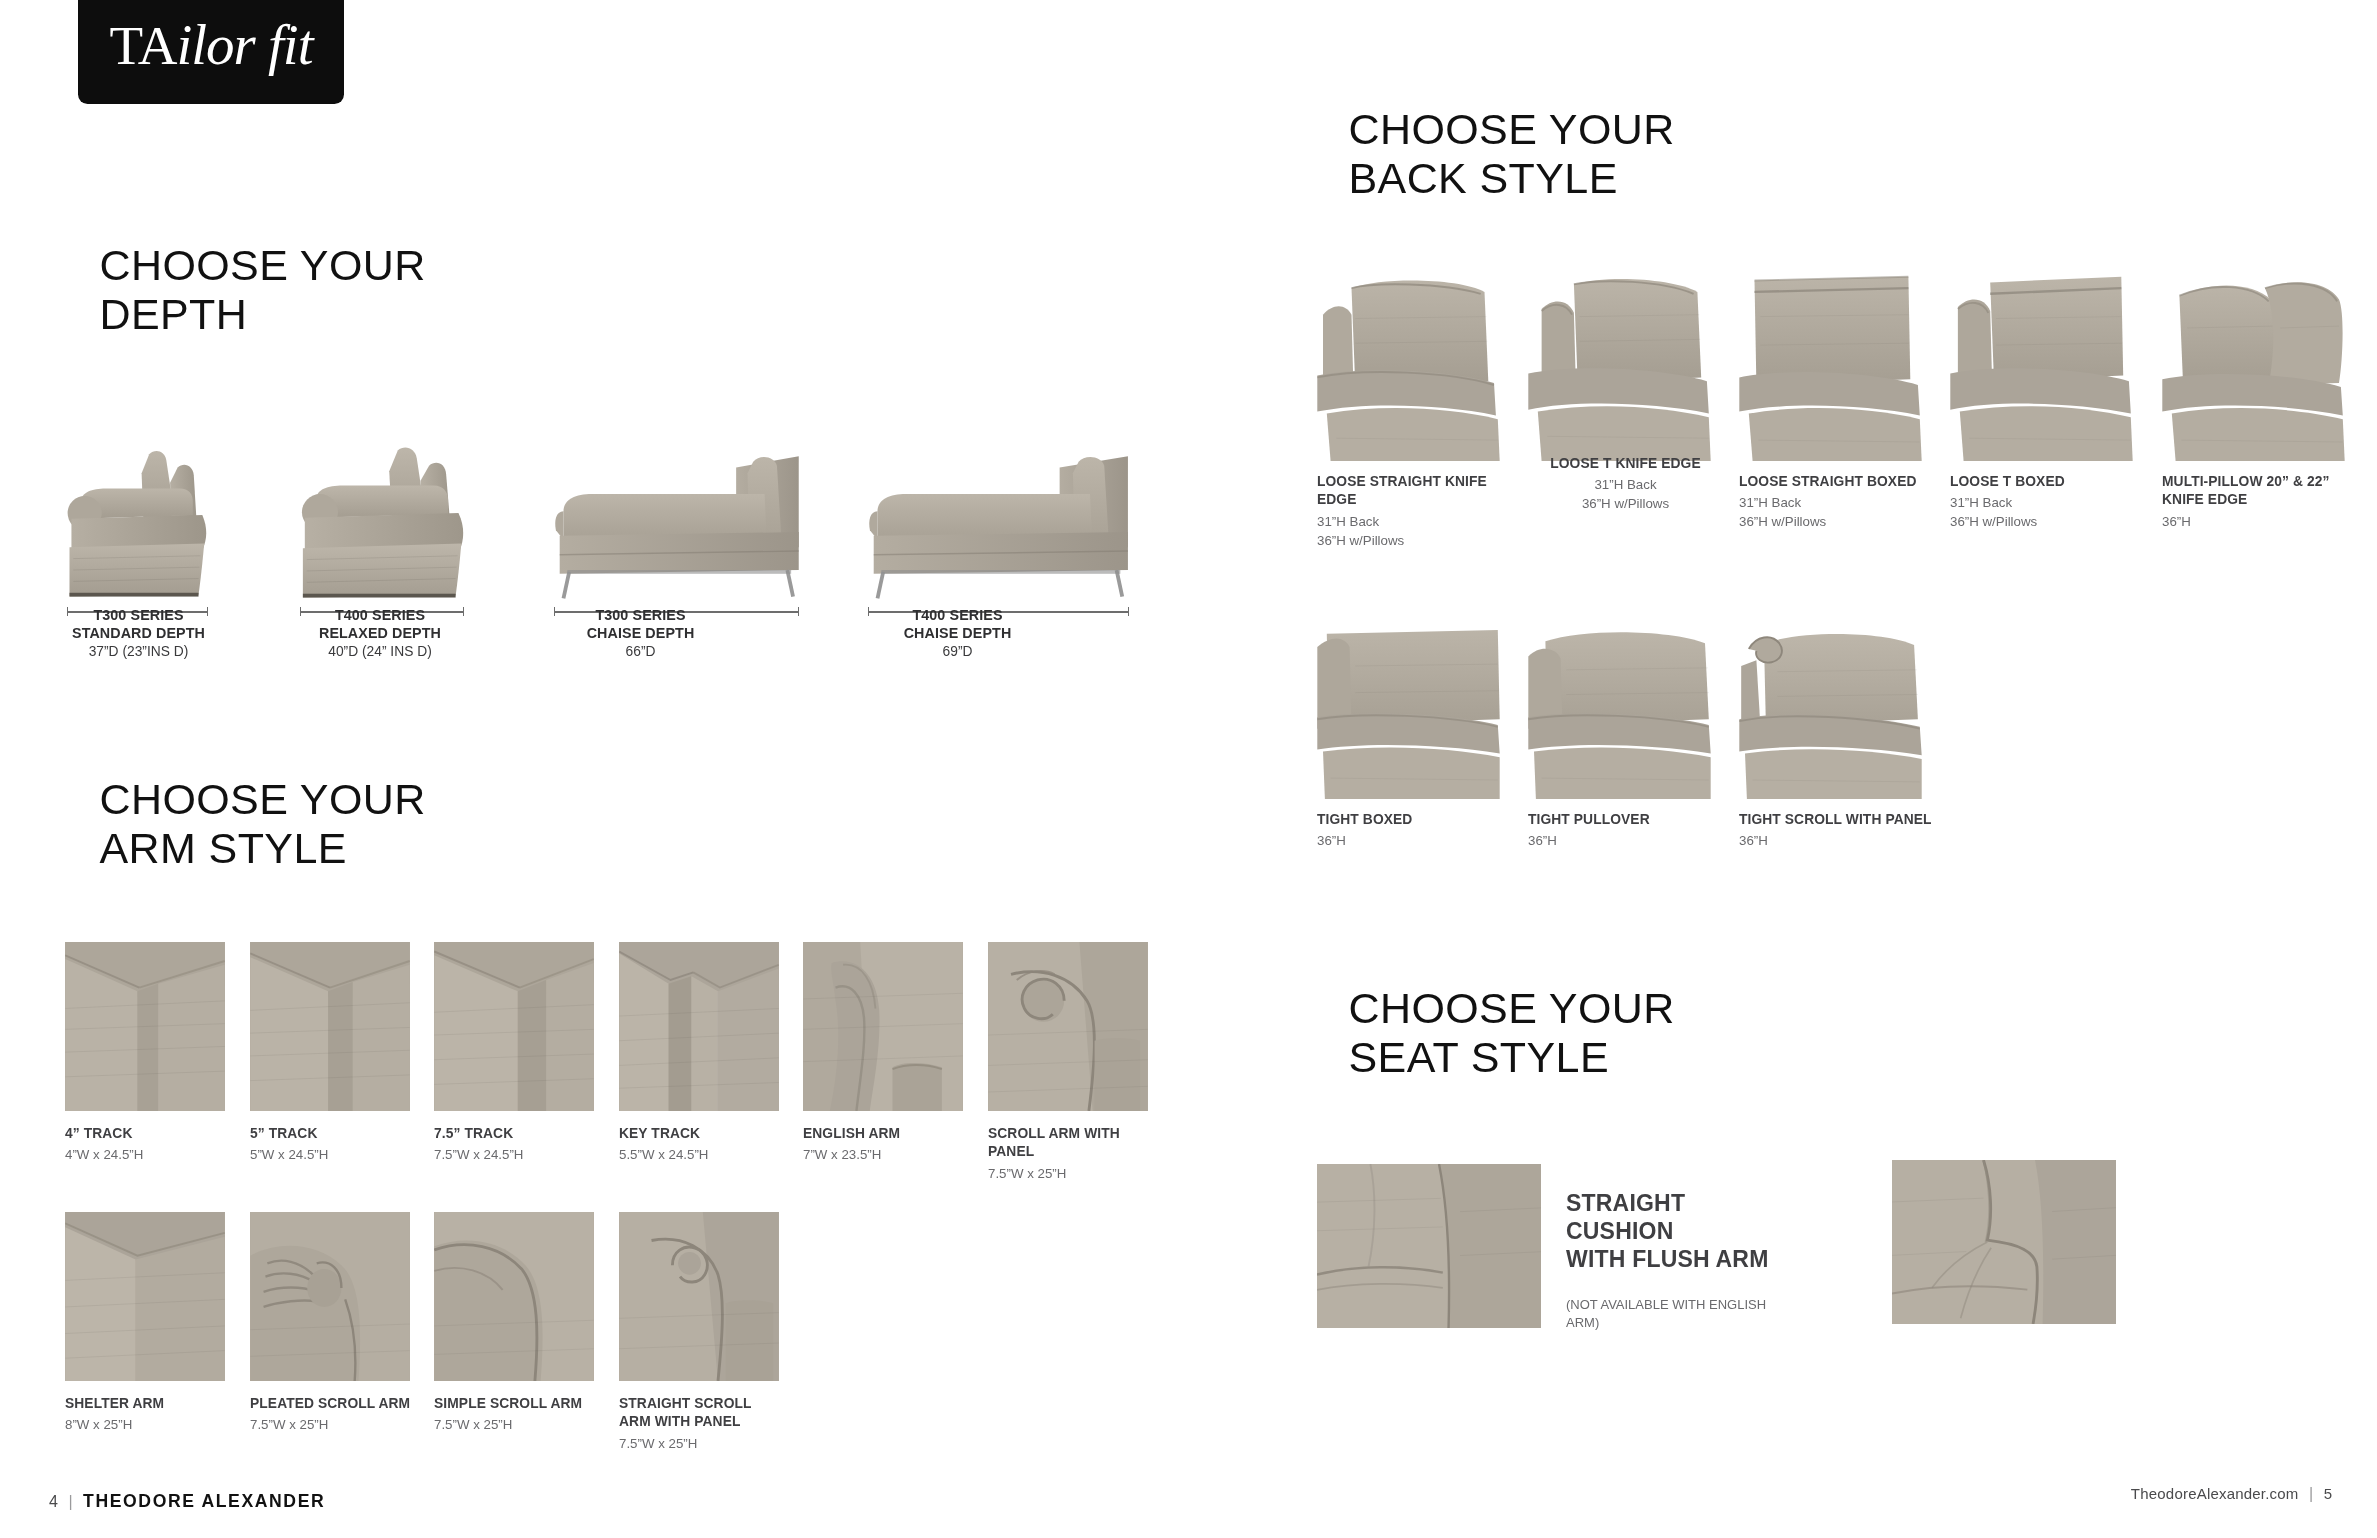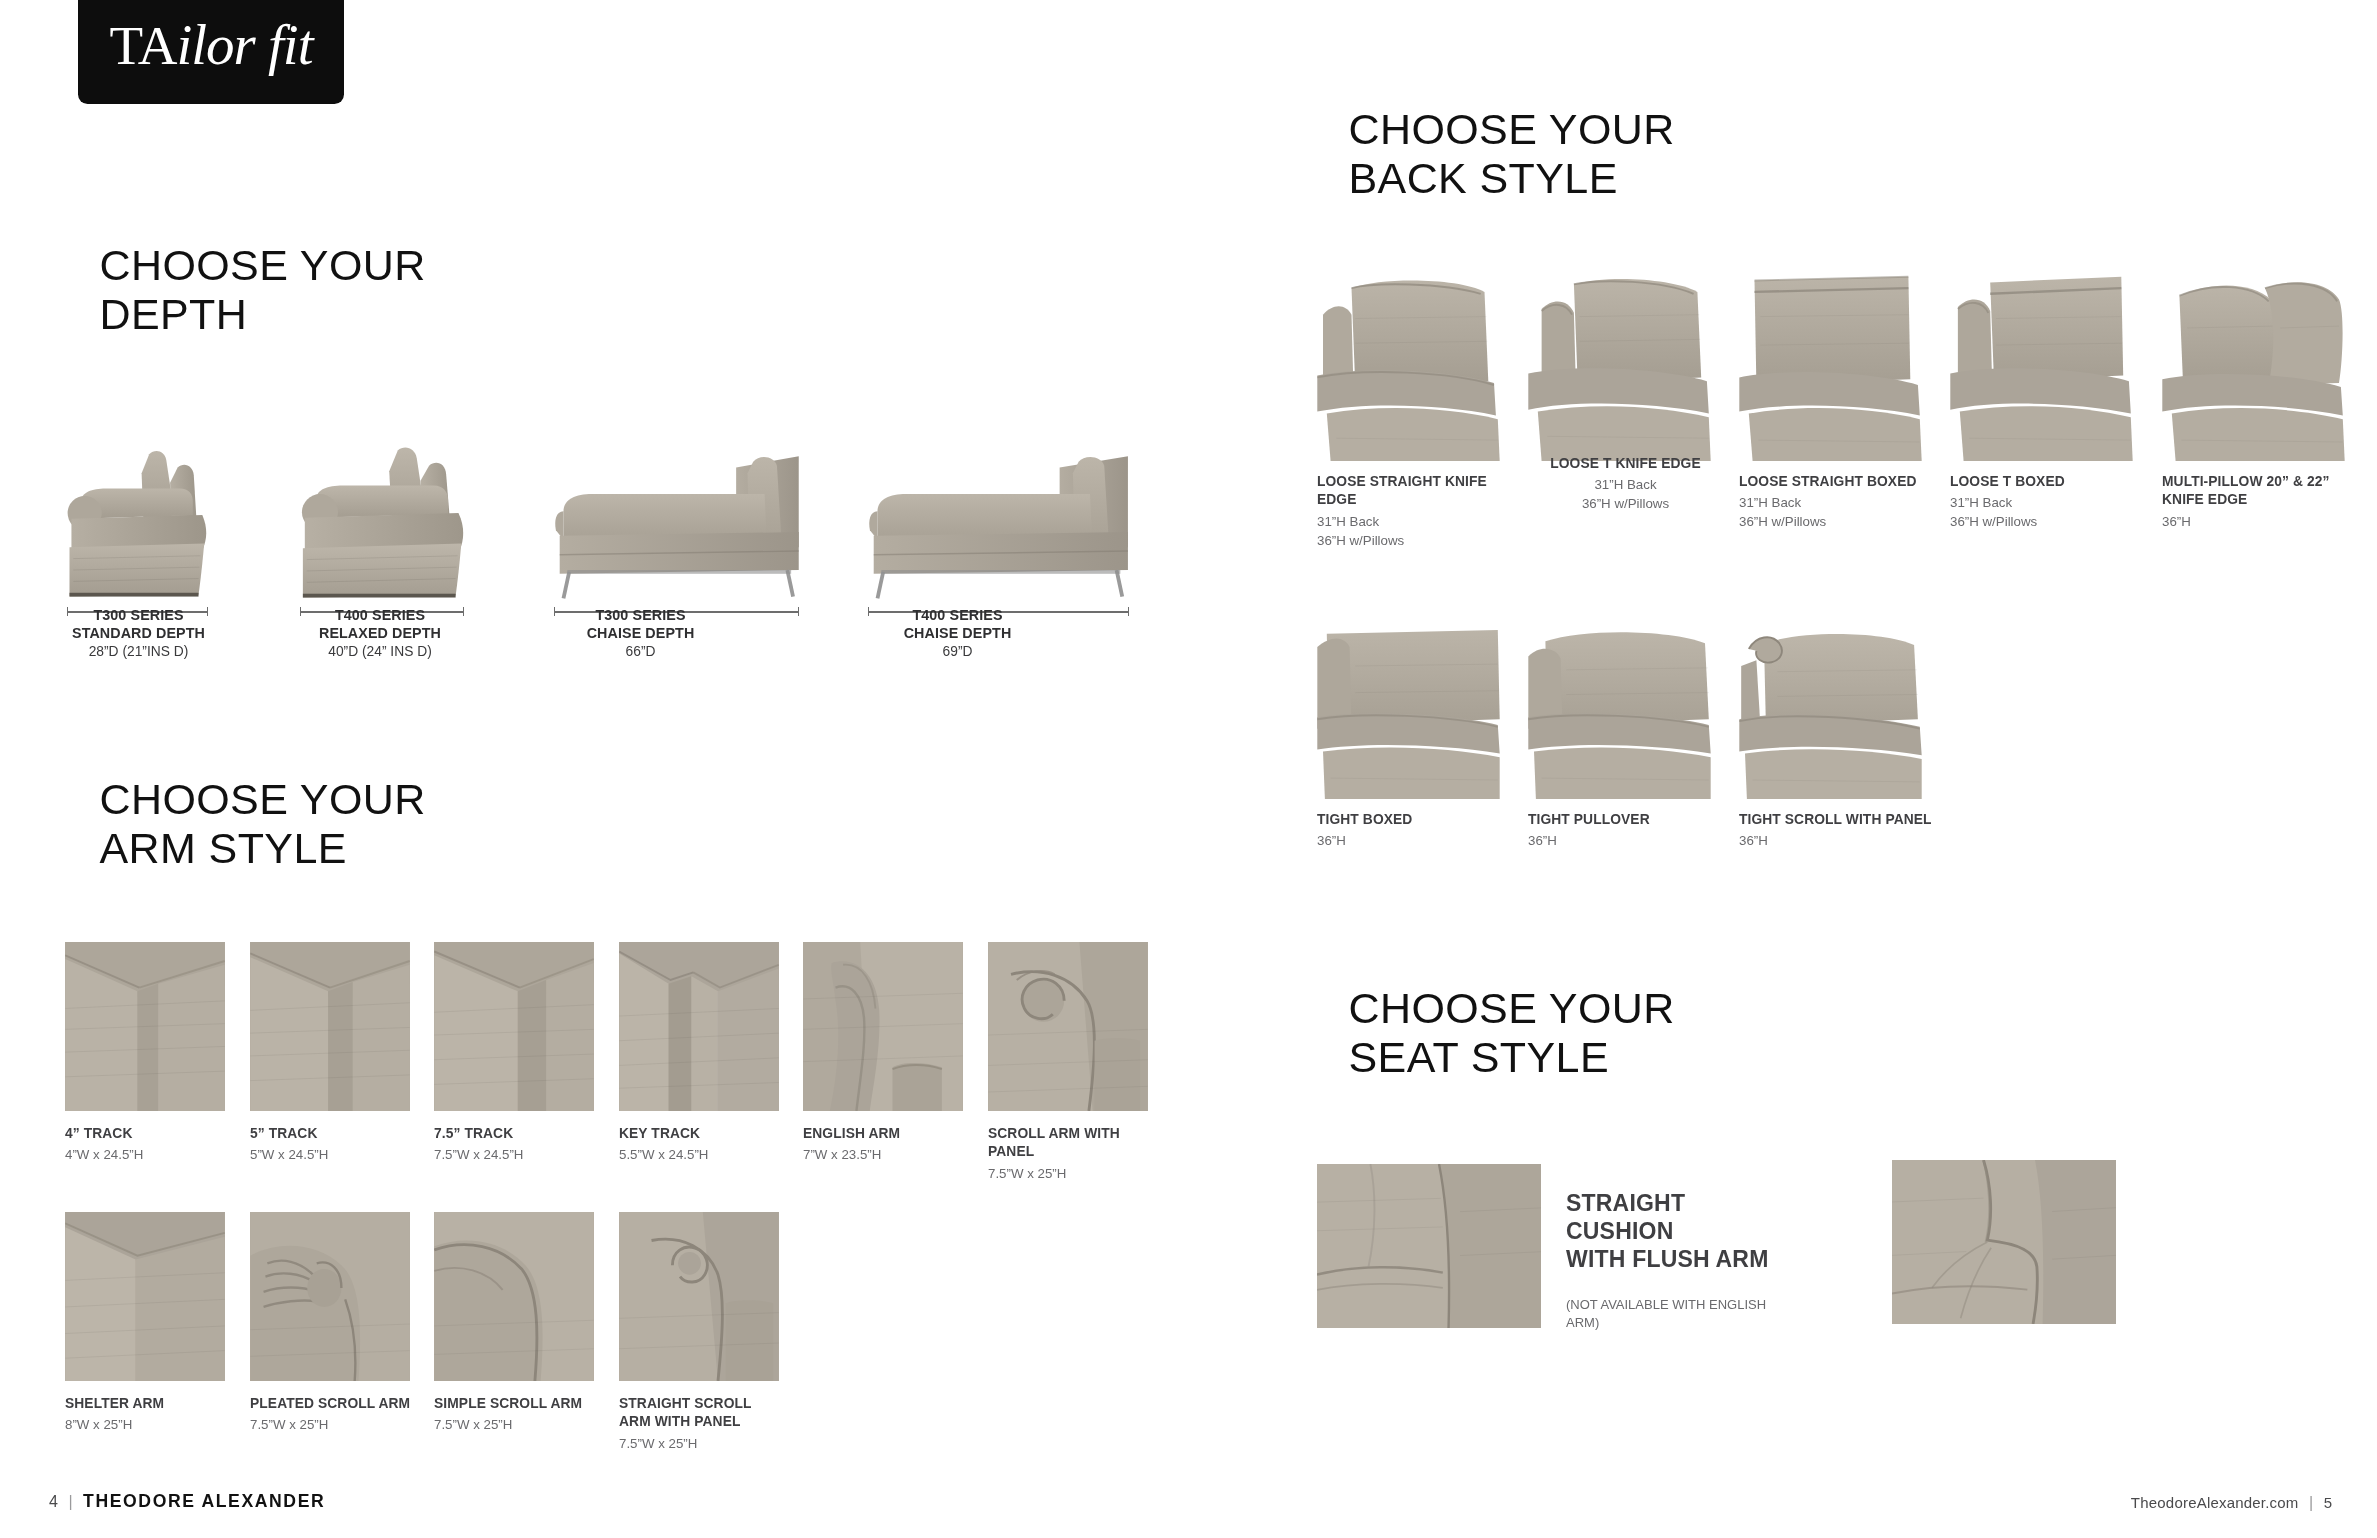--- a/index.html
+++ b/index.html
@@ -75,21 +75,21 @@
   .seat-img{ width:224px; height:164px; overflow:hidden; flex:0 0 224px; background:#b3aca0; }
   .seat-text{ margin-left:25px; padding-top:28.5px; }
   .seat-title{ font-size:23px; font-weight:700; line-height:1.22; color:#3f3f42; white-space:pre-line; letter-spacing:0.2px; }
   .seat-note{ font-size:13px; font-weight:400; line-height:1.42; color:#6a6a6d; margin-top:23px; white-space:pre-line; }
 
   
   .footer-left{ position:absolute; left:49px; bottom:27px; display:flex; align-items:baseline; }
   .f-num{ font-size:16px; color:#4a4a4c; font-weight:400; }
   .f-div{ font-size:16px; color:#9a9a9c; margin:0 10.5px; }
   .f-brand{ font-size:17.6px; font-weight:700; letter-spacing:1.6px; color:#111; }
-  .footer-right{ position:absolute; right:46px; bottom:27px; display:flex; align-items:baseline; }
+  .footer-right{ position:absolute; right:46px; bottom:36px; display:flex; align-items:baseline; }
   .f-site{ font-size:15px; color:#4a4a4c; letter-spacing:0.2px; }
   .f-rnum{ font-size:15px; color:#4a4a4c; }
 </style>
 </head>
 <body>
 
 <div class="logo-badge">
   <div class="logo-text">
     <span class="logo-ta">TA</span><span class="logo-script">ilor fit</span>
   </div>
@@ -219,21 +219,21 @@
       <path d="M266 136 L272 164" stroke="#9a9a9a" stroke-width="4" fill="none"></path>
       <rect x="18" y="136" width="252" height="4" fill="#8d8d8d" opacity=".6"></rect>
     </svg>
     <div class="depth-rule" style="left:3.8px; width:261px;"></div>
   </div>
 </div>
 
 <div class="depth-cap" style="left:65px; width:147px;">
   <div class="t">T300 SERIES
 STANDARD DEPTH</div>
-  <div class="d">28”D (21”INS D)</div>
+  <div class="d">37”D (23”INS D)</div>
 </div>
 <div class="depth-cap" style="left:297px; width:166px;">
   <div class="t">T400 SERIES
 RELAXED DEPTH</div>
   <div class="d">40”D (24” INS D)</div>
 </div>
 <div class="depth-cap" style="left:550px; width:181px;">
   <div class="t">T300 SERIES
 CHAISE DEPTH</div>
   <div class="d">66”D</div>

